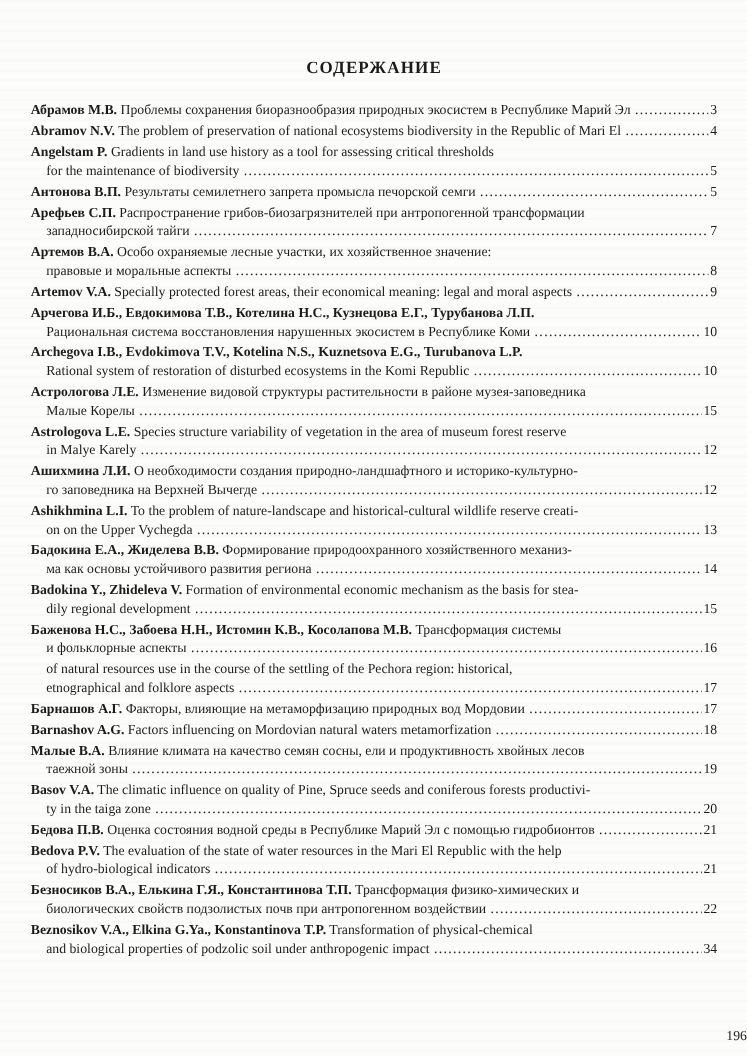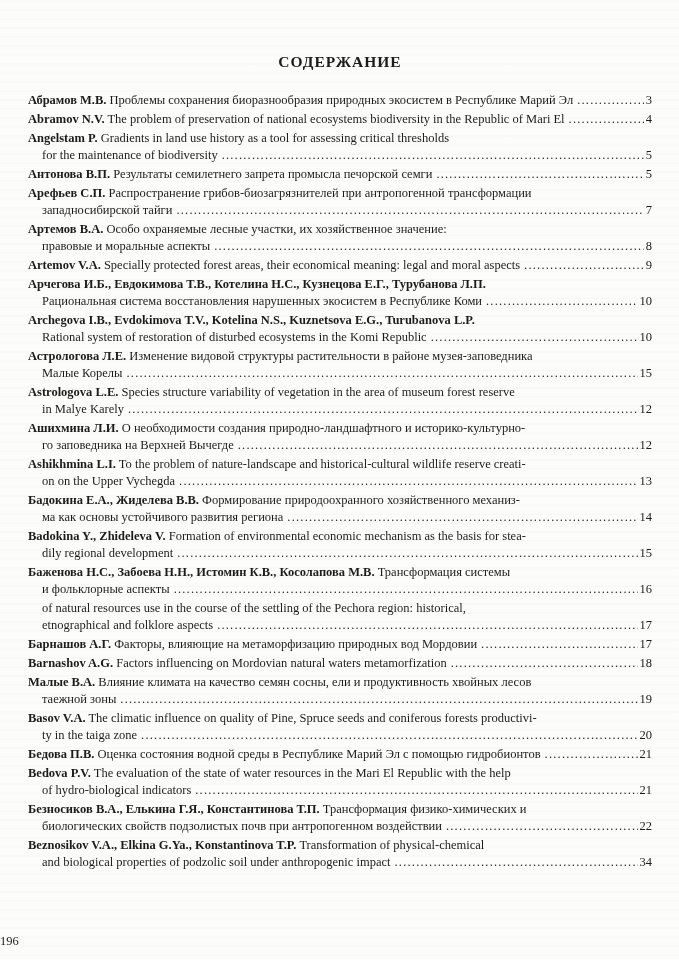--- a/index.html
+++ b/index.html
@@ -51,21 +51,21 @@
     white-space: nowrap;
     letter-spacing: 1.2px;
     margin-left: 4px;
     margin-right: 2px;
     color: #242424;
   }
   .pg { flex: 0 0 auto; text-align: right; }
   .footer {
     position: absolute;
     top: 934px; left: 0; right: 0;
-    text-align: left;
+    text-align: right;
     font-size: 12.5px;
   }
 </style>
 </head>
 <body>
 
 <div class="page">
   <div class="content">
     <h1 class="doc-title">СОДЕРЖАНИЕ</h1>
     <div class="toc">

